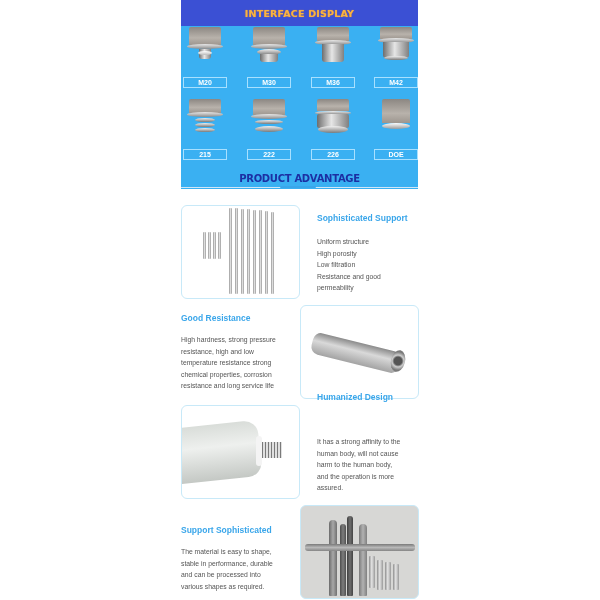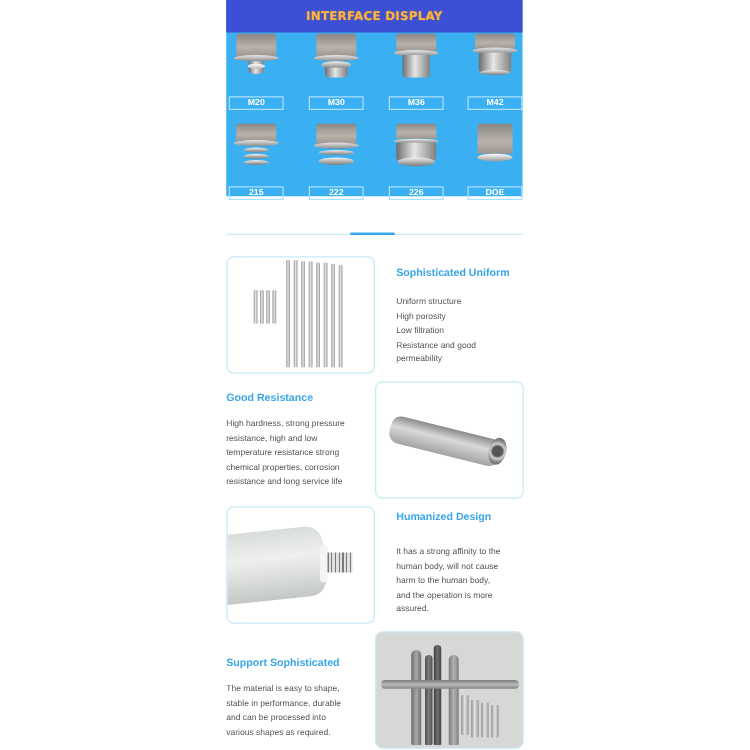--- a/index.html
+++ b/index.html
@@ -1,20 +1,20 @@
 <!DOCTYPE html>
 <html><head>
   <meta charset="utf-8">
   <style>
     html, body { margin: 0; padding: 0; background: #ffffff; }
     body { width: 600px; height: 600px; position: relative; overflow: hidden; font-family: "Liberation Sans", sans-serif; }
     .page { position: absolute; left: 181px; top: 0; width: 237px; height: 600px; }
 
     
-    .iface { position: absolute; left: 0; top: 0; width: 237px; height: 157px; background: #3ab0f2; }
+    .iface { position: absolute; left: 0; top: 0; width: 237px; height: 189px; background: #3ab0f2; }
     .iface-head { height: 26px; background: #3b50d4; display: flex; align-items: center; justify-content: center; }
     .iface-title { font-family: "DejaVu Sans", sans-serif; font-weight: 900; font-size: 9.5px; letter-spacing: 0.2px; color: #f7b443; text-shadow: 0 0 1px #f08a24; }
     .iface-grid { position: absolute; left: 0; top: 27px; width: 237px; }
     .iface-item { position: absolute; width: 44px; height: 60px; }
     .iface-thumb { position: absolute; left: 4px; top: 0; width: 36px; height: 46px; }
     .iface-label { position: absolute; left: 0; top: 50px; width: 42px; height: 9px; border: 1px solid #a8e0ff; color: #ffffff; font-size: 7px; font-weight: bold; line-height: 9px; text-align: center; }
 
     
     .cap { position: absolute; left: 2px; top: 0; width: 32px; height: 18px; background: linear-gradient(180deg,#8c8782,#b8b2ab 60%,#9d968f); border-radius: 2px 2px 0 0; }
     .flange { position: absolute; left: 0; top: 17px; width: 36px; height: 5px; border-radius: 50%; background: linear-gradient(180deg,#e8e8e8,#8a8a8a); }
@@ -123,39 +123,40 @@
           <div class="cap" style="height:24px;left:4px;width:28px;"></div>
           <div class="ring" style="top:24px;left:4px;width:28px;height:6px;background:linear-gradient(180deg,#ffffff,#9a9a9a);"></div>
         </div>
         <div class="iface-label">DOE</div>
       </div>
 
     </div>
   </section>
 
   <div class="adv-head">
+    <div class="adv-title">PRODUCT ADVANTAGE</div>
     <div class="adv-line"></div>
     <div class="adv-accent"></div>
   </div>
 
   <div class="card" style="left:0;top:205px;">
     <div class="rod" style="left:21px;top:26px;width:3px;height:27px;"></div>
     <div class="rod" style="left:26px;top:26px;width:3px;height:27px;"></div>
     <div class="rod" style="left:31px;top:26px;width:3px;height:27px;"></div>
     <div class="rod" style="left:36px;top:26px;width:3px;height:27px;"></div>
     <div class="rod" style="left:47px;top:2px;width:3px;height:86px;"></div>
     <div class="rod" style="left:53px;top:2px;width:3px;height:86px;"></div>
     <div class="rod" style="left:59px;top:3px;width:3px;height:85px;"></div>
     <div class="rod" style="left:65px;top:3px;width:3px;height:85px;"></div>
     <div class="rod" style="left:71px;top:4px;width:3px;height:84px;"></div>
     <div class="rod" style="left:77px;top:4px;width:3px;height:84px;"></div>
     <div class="rod" style="left:83px;top:5px;width:3px;height:83px;"></div>
     <div class="rod" style="left:89px;top:6px;width:3px;height:82px;"></div>
   </div>
-  <div class="feat-title" style="left:136px;top:213px;">Sophisticated Uniform</div>
+  <div class="feat-title" style="left:136px;top:213px;">Sophisticated Support</div>
   <div class="feat-text" style="left:136px;top:236px;width:100px;">
     <div>Uniform structure</div>
     <div>High porosity</div>
     <div>Low filtration</div>
     <div>Resistance and good</div>
     <div>permeability</div>
   </div>
 
   <div class="feat-title" style="left:0;top:313px;">Good Resistance</div>
   <div class="feat-text" style="left:0;top:334px;width:116px;">
@@ -168,21 +169,21 @@
   <div class="card" style="left:119px;top:305px;">
     <div class="tube-h" style="left:10px;top:36px;width:90px;height:22px;transform:rotate(14deg);background:linear-gradient(180deg,#8a8a8a,#d9d9d9 40%,#a3a3a3);"></div>
     <div style="position:absolute;left:90px;top:44px;width:14px;height:22px;border-radius:50%;transform:rotate(14deg);background:radial-gradient(circle,#555 30%,#cfcfcf 45%,#7a7a7a 70%);"></div>
   </div>
 
   <div class="card" style="left:0;top:405px;">
     <div style="position:absolute;left:-4px;top:18px;width:82px;height:56px;transform:rotate(-6deg);background:linear-gradient(180deg,#d9ddd9,#eef0ee 40%,#c4c8c4);border-radius:0 14px 14px 0;"></div>
     <div style="position:absolute;left:74px;top:30px;width:6px;height:30px;background:#f4f4f4;border-radius:3px;"></div>
     <div style="position:absolute;left:80px;top:36px;width:20px;height:16px;background:repeating-linear-gradient(90deg,#7a7a7a 0 1px,#e0e0e0 1px 3px);"></div>
   </div>
-  <div class="feat-title" style="left:136px;top:408px;">Humanized Design</div>
+  <div class="feat-title" style="left:136px;top:392px;">Humanized Design</div>
   <div class="feat-text" style="left:136px;top:436px;width:102px;">
     <div>It has a strong affinity to the</div>
     <div>human body, will not cause</div>
     <div>harm to the human body,</div>
     <div>and the operation is more</div>
     <div>assured.</div>
   </div>
 
   <div class="feat-title" style="left:0;top:525px;">Support Sophisticated</div>
   <div class="feat-text" style="left:0;top:546px;width:116px;">

